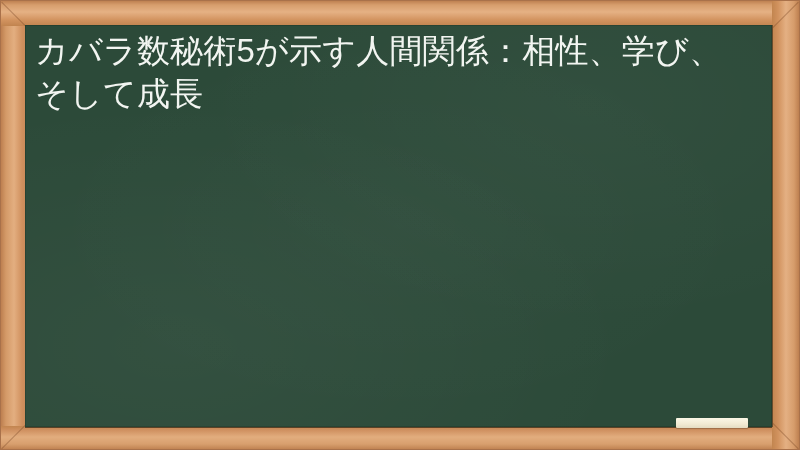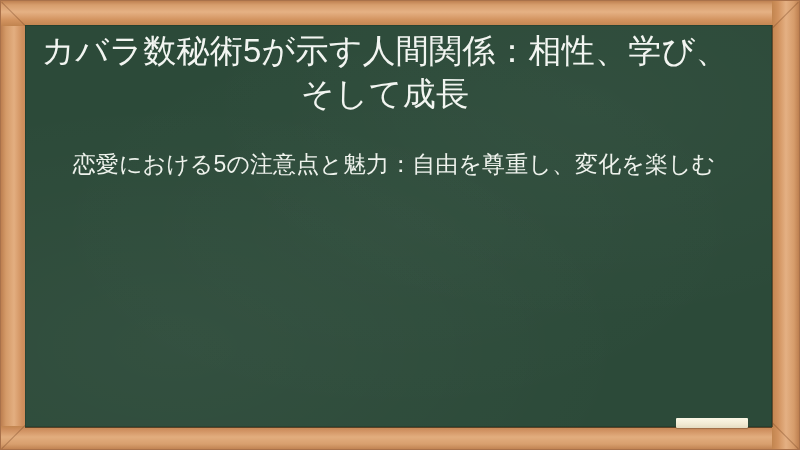--- a/index.html
+++ b/index.html
@@ -130,21 +130,20 @@
       radial-gradient(ellipse at 20% 80%, rgba(255,255,255,0.035), transparent 55%),
       radial-gradient(ellipse at 75% 20%, rgba(255,255,255,0.028), transparent 50%),
       radial-gradient(ellipse at 50% 50%, rgba(255,255,255,0.018), transparent 70%);
     pointer-events: none;
   }
 
   .board-inner {
     position: relative;
     height: 100%;
     padding: 0;
-    text-align: center;
   }
 
   
   .title {
     position: absolute;
     left: 10px;
     top: 5px;
     width: 700px;
     color: #f2f5f1;
     font-size: 33px;
@@ -208,21 +207,20 @@
     </div>
 
   <div class="outer-edge"></div>
 
   <div class="board">
     <div class="board-inner">
 
       <div class="title">カバラ数秘術5が示す人間関係：相性、学び、そして成長</div>
 
       <ul class="bullets">
-        <li class="bullet">恋愛における5の注意点と魅力：自由を尊重し、変化を楽しむ</li>
       </ul>
 
       <div class="chalk"></div>
 
     </div>
   </div>
 
 </div>
 
 </body></html>

